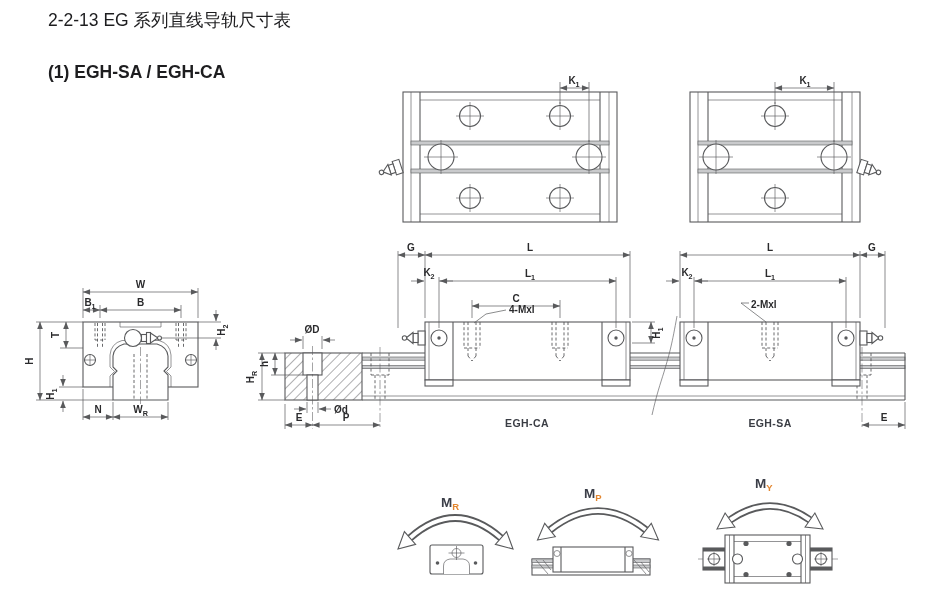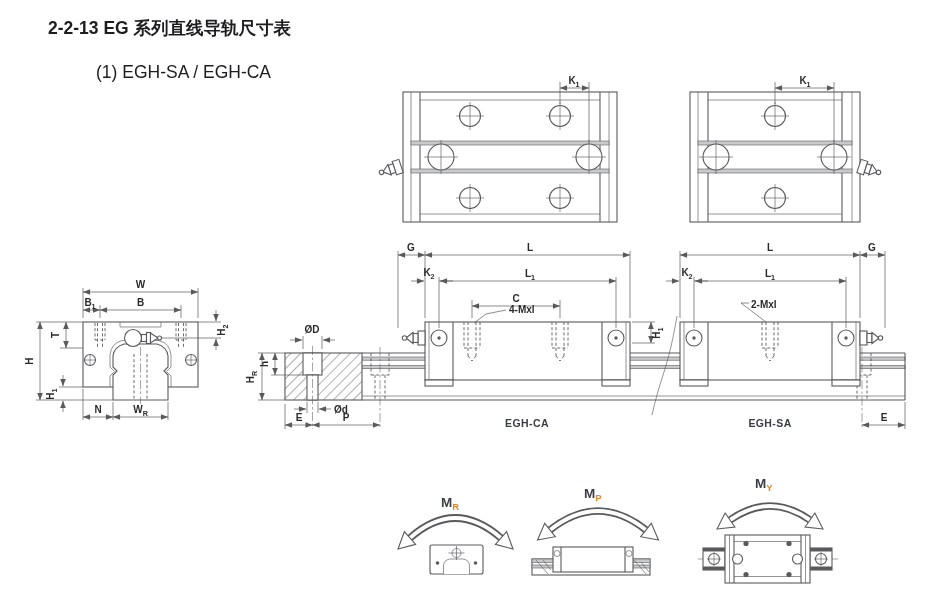--- a/index.html
+++ b/index.html
@@ -1,19 +1,19 @@
 <!DOCTYPE html>
 <html><head>
 <meta charset="utf-8">
 <style>
   html,body{margin:0;padding:0;background:#fff;}
   .page{position:relative;width:930px;height:603px;background:#fff;overflow:hidden;
         font-family:"Liberation Sans","DejaVu Sans",sans-serif;}
-  .title{position:absolute;left:48px;top:16px;font-weight:bold;font-size:17.5px;color:#1d1d1f;}
-  .subtitle{position:absolute;left:48px;top:62px;font-weight:normal;font-size:17.5px;color:#1d1d1f;margin-left:48px;}
+  .title{position:absolute;left:48px;top:8px;font-weight:normal;font-size:17.5px;color:#1d1d1f;}
+  .subtitle{position:absolute;left:48px;top:62px;font-weight:bold;font-size:17.5px;color:#1d1d1f;}
   svg{position:absolute;left:0;top:0;}
   svg text{font-family:"Liberation Sans","DejaVu Sans",sans-serif;}
   .t{font-size:10px;font-weight:bold;fill:#2a2a2c;}
   .s{font-size:7.2px;}
   .bt{font-size:10.5px;font-weight:bold;fill:#3a3d44;letter-spacing:.4px;}
   .mt{font-size:13.5px;font-weight:bold;fill:#3b3e48;}
   .ms{font-size:9.5px;font-weight:bold;fill:#e3862f;}
   .ln{stroke:#595a5c;stroke-width:1.1;fill:none;}
   .lw{stroke:#595a5c;stroke-width:1.1;fill:#fff;}
   .tn{stroke:#595a5c;stroke-width:.65;fill:none;}

